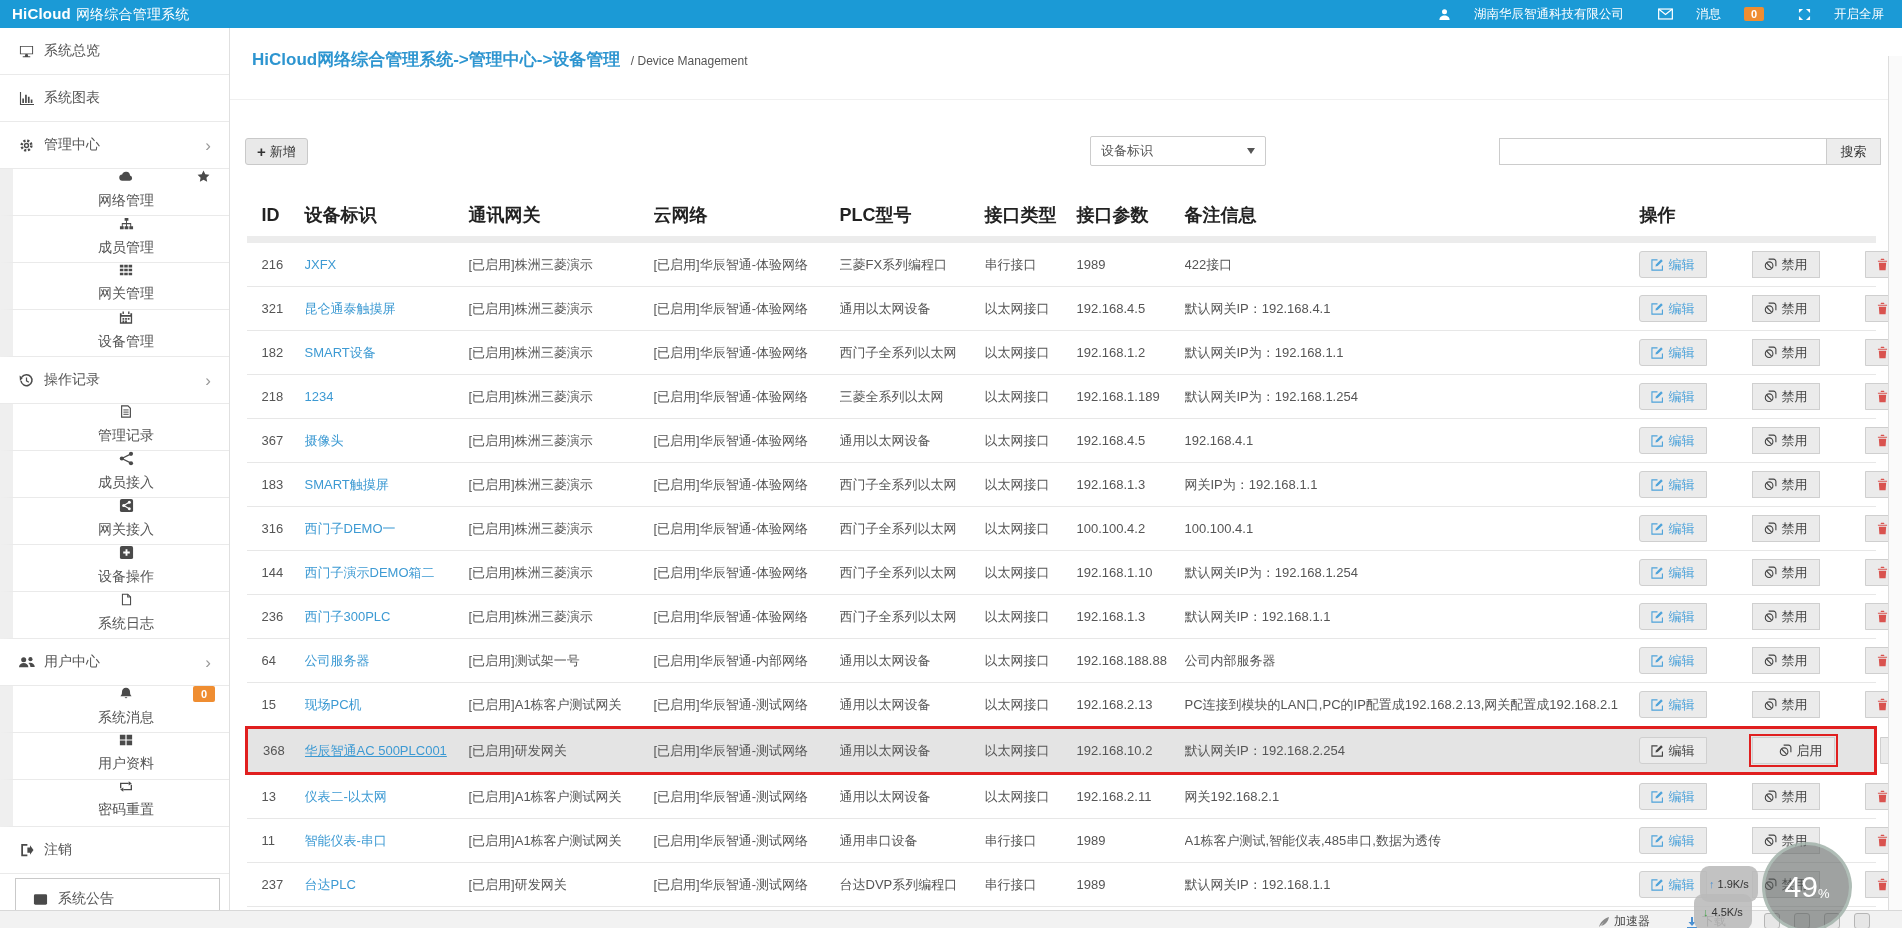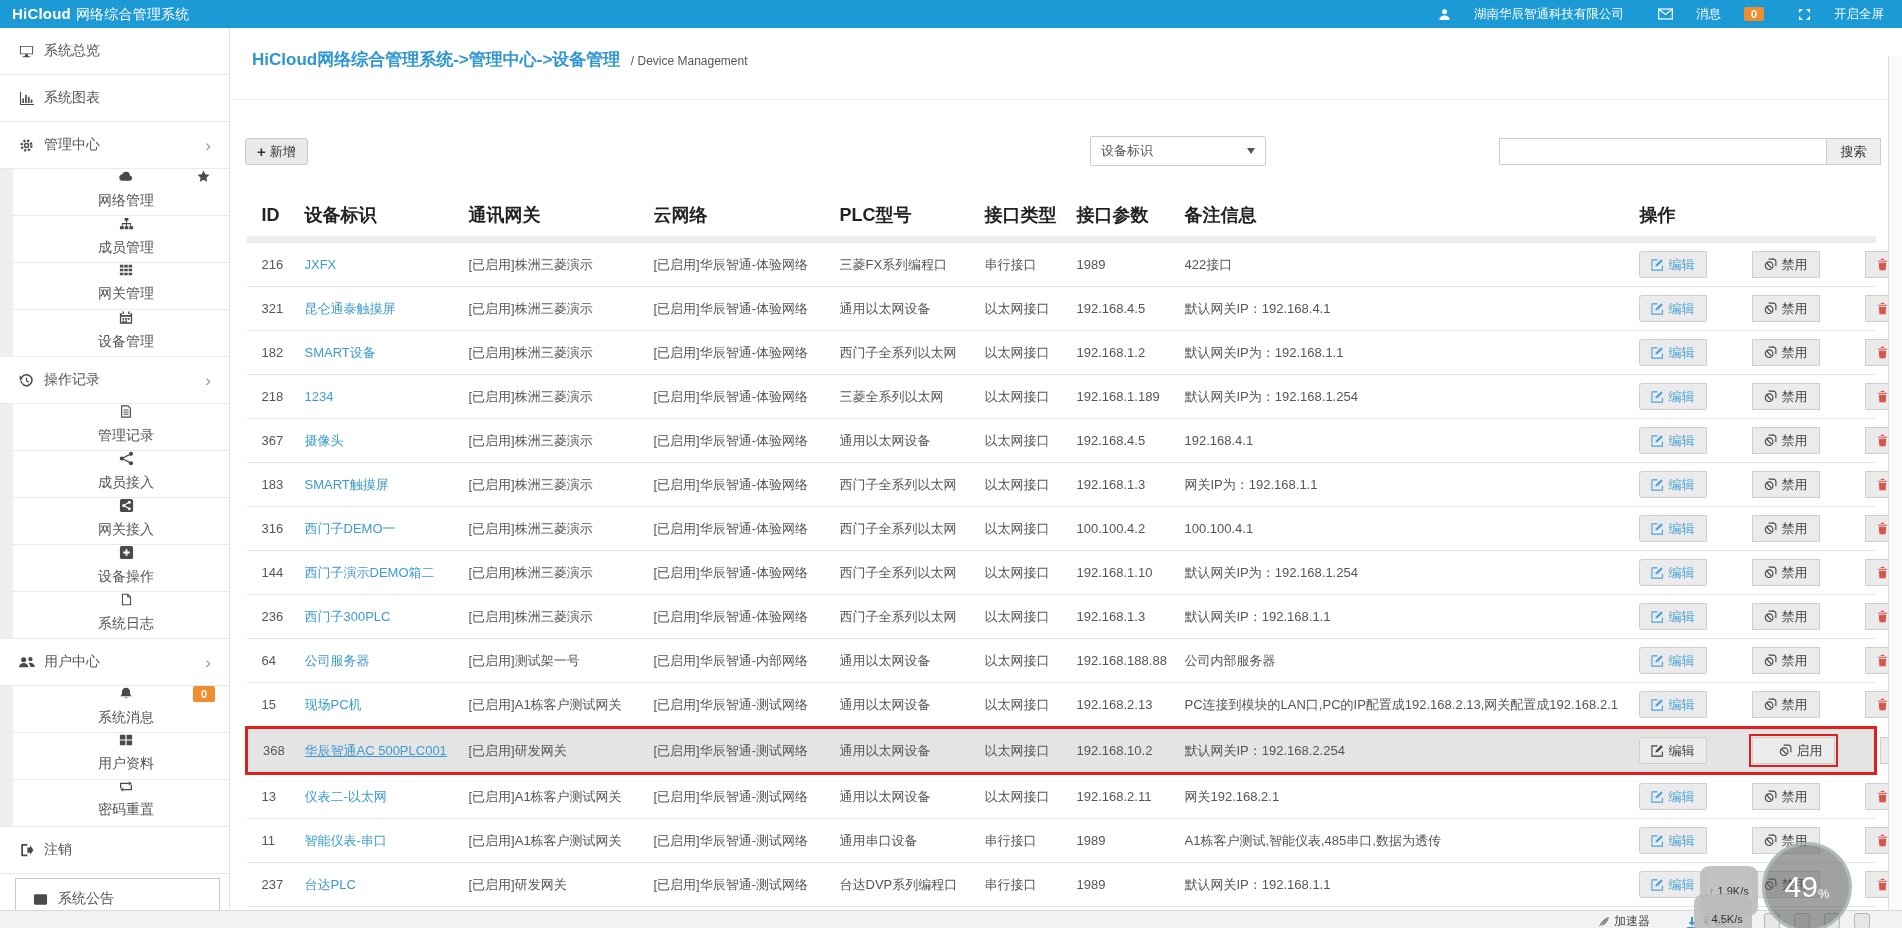--- a/index.html
+++ b/index.html
@@ -80,21 +80,21 @@
   .bottom-strip{position:absolute;left:0;right:0;bottom:0;height:17px;background:#f2f2f2;
                 border-top:1px solid #d8d8d8;overflow:hidden;z-index:50;}
   .strip-item{position:absolute;top:2px;display:flex;align-items:center;gap:4px;font-size:12px;color:#444;}
   .strip-ico{width:14px;height:14px;border:1px solid #b5b5b5;border-radius:3px;background:#e6e6e6;}
   
   .speed-circle{position:absolute;left:1762px;top:842px;width:90px;height:90px;border-radius:50%;
                 background:rgba(90,95,93,.58);border:3px solid rgba(185,205,195,.65);box-sizing:border-box;
                 display:flex;align-items:center;justify-content:center;color:#fff;z-index:60;cursor:pointer;}
   .speed-circle .pct{font-size:30px;font-weight:300;}
   .speed-circle .pctsign{font-size:13px;margin-top:12px;}
-  .speed-pill{position:absolute;background:rgba(185,185,185,.88);border-radius:9px;padding:19px 9px;
+  .speed-pill{position:absolute;background:rgba(185,185,185,.88);border-radius:9px;padding:12px 9px;
               font-size:11px;color:#333;z-index:59;white-space:nowrap;}
   .pill-up{left:1700px;top:866px;}
   .pill-down{left:1694px;top:894px;}
   .arr-up{color:#4a90d2;font-weight:bold;}
   .arr-down{color:#43a047;font-weight:bold;}
 </style>
 </head>
 <body>
 
 <div class="topbar">

